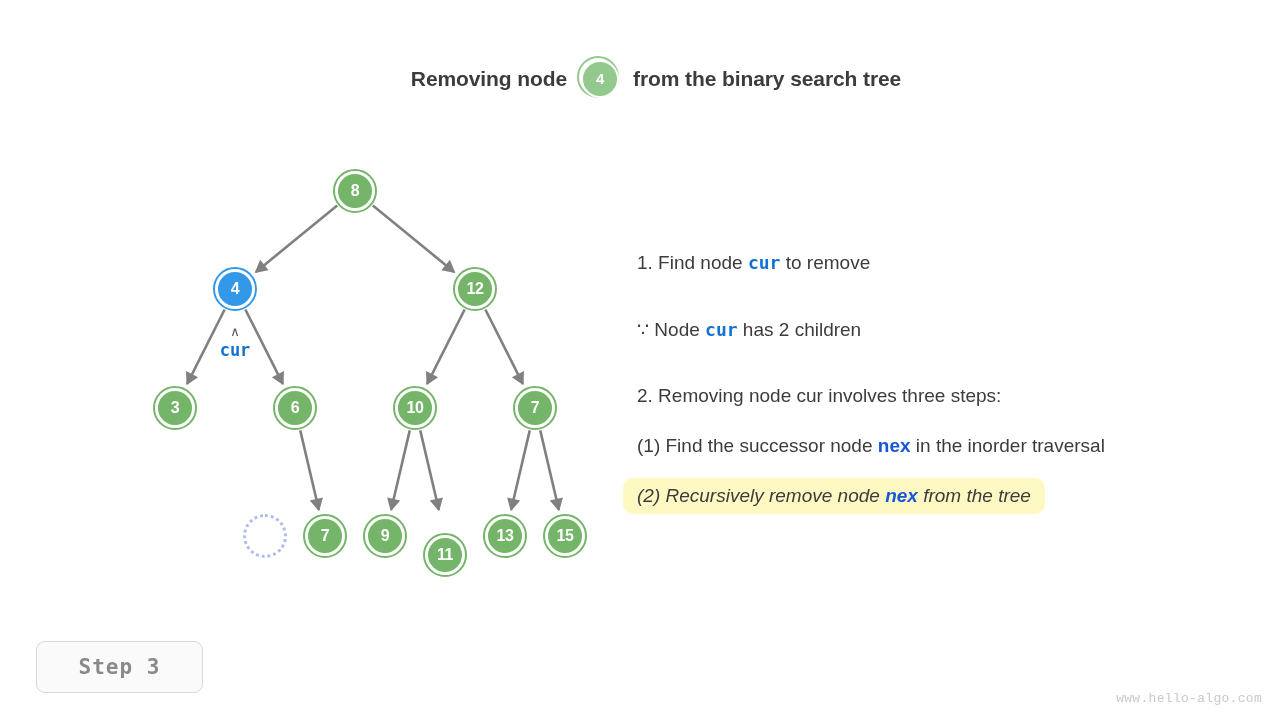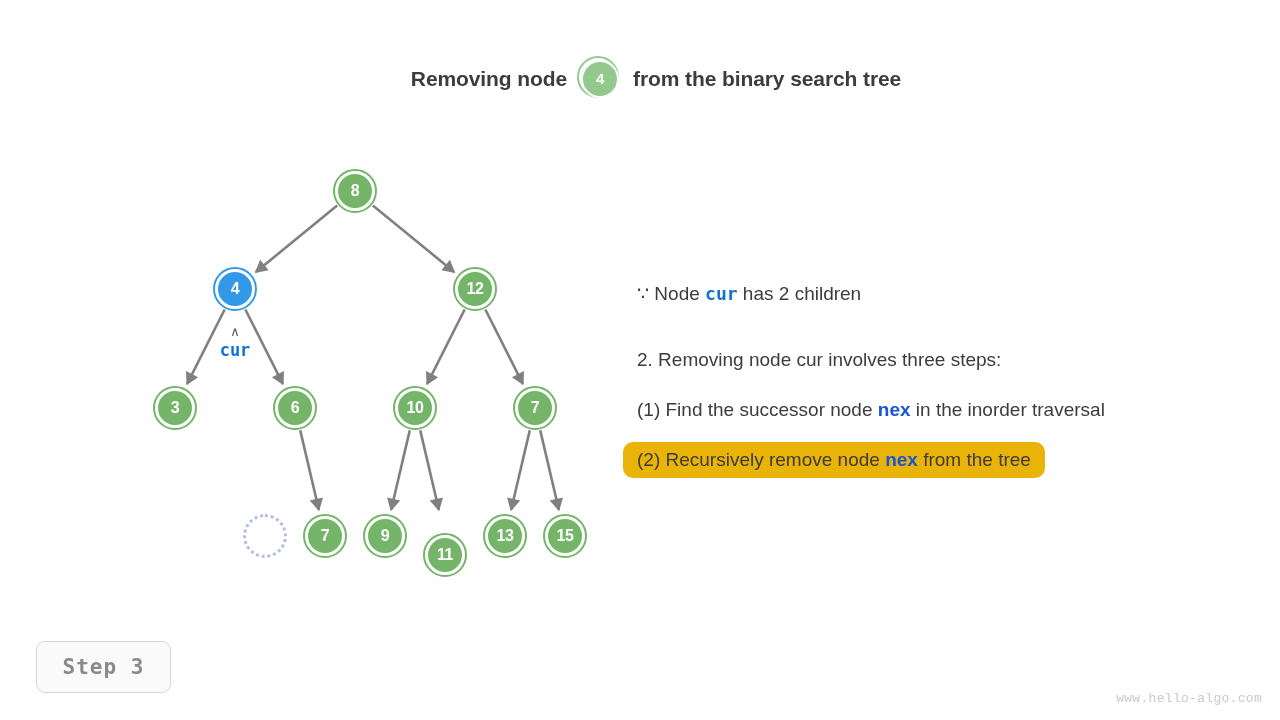--- a/index.html
+++ b/index.html
@@ -156,38 +156,38 @@
     position: relative;
     line-height: 26px;
     white-space: nowrap;
     padding: 5px 14px;
     margin-left: -14px;
     border-radius: 10px;
   }
   .explain-line.spaced { margin-top: 31px; }
   .explain-line.block-start { margin-top: 30px; }
   .explain-line.tight { margin-top: 14px; }
-  .explain-line.highlight { background: #eab308; display: inline-block; }
+  .explain-line.highlight { background: #fef9c3; display: inline-block; font-style: italic; }
   .kw {
     color: #1272d3;
     font-family: "DejaVu Sans Mono", "Liberation Mono", monospace;
     font-weight: bold;
     font-size: 18px;
   }
   .kw-b {
     color: #1756d8;
     font-weight: bold;
   }
 
   
   #step-badge {
     position: absolute;
     left: 36px;
     top: 641px;
-    width: 135px;
+    width: 167px;
     height: 52px;
     box-sizing: border-box;
     border: 1px solid #d8d8d8;
     border-radius: 9px;
     background: #fafafa;
     color: #8a8a8a;
     font-family: "DejaVu Sans Mono", "Liberation Mono", monospace;
     font-size: 21px;
     font-weight: bold;
     line-height: 50px;
@@ -283,20 +283,21 @@
       <div class="node" style="left: 565px; top: 536px;">
         <div class="outer"></div>
         <div class="inner">15</div>
       </div>
       <div class="pointer-caret" style="left: 235px; top: 325px;">∧</div>
       <div class="pointer-label" style="left: 235px; top: 340px;">cur</div>
     </div>
 </div>
 
 <div id="explain-panel">
+  <div class="explain-line"><span>1. Find node </span><span class="kw">cur</span><span> to remove</span></div>
 
   <div class="explain-line spaced"><span>∵ Node </span><span class="kw">cur</span><span> has 2 children</span></div>
 
   <div class="explain-line block-start">2. Removing node cur involves three steps:</div>
 
   <div class="explain-line tight"><span>(1) Find the successor node </span><span class="kw-b">nex</span><span> in the inorder traversal</span></div>
 
   <div class="explain-line tight highlight"><span>(2) Recursively remove node </span><span class="kw-b">nex</span><span> from the tree</span></div>
 </div>
 

